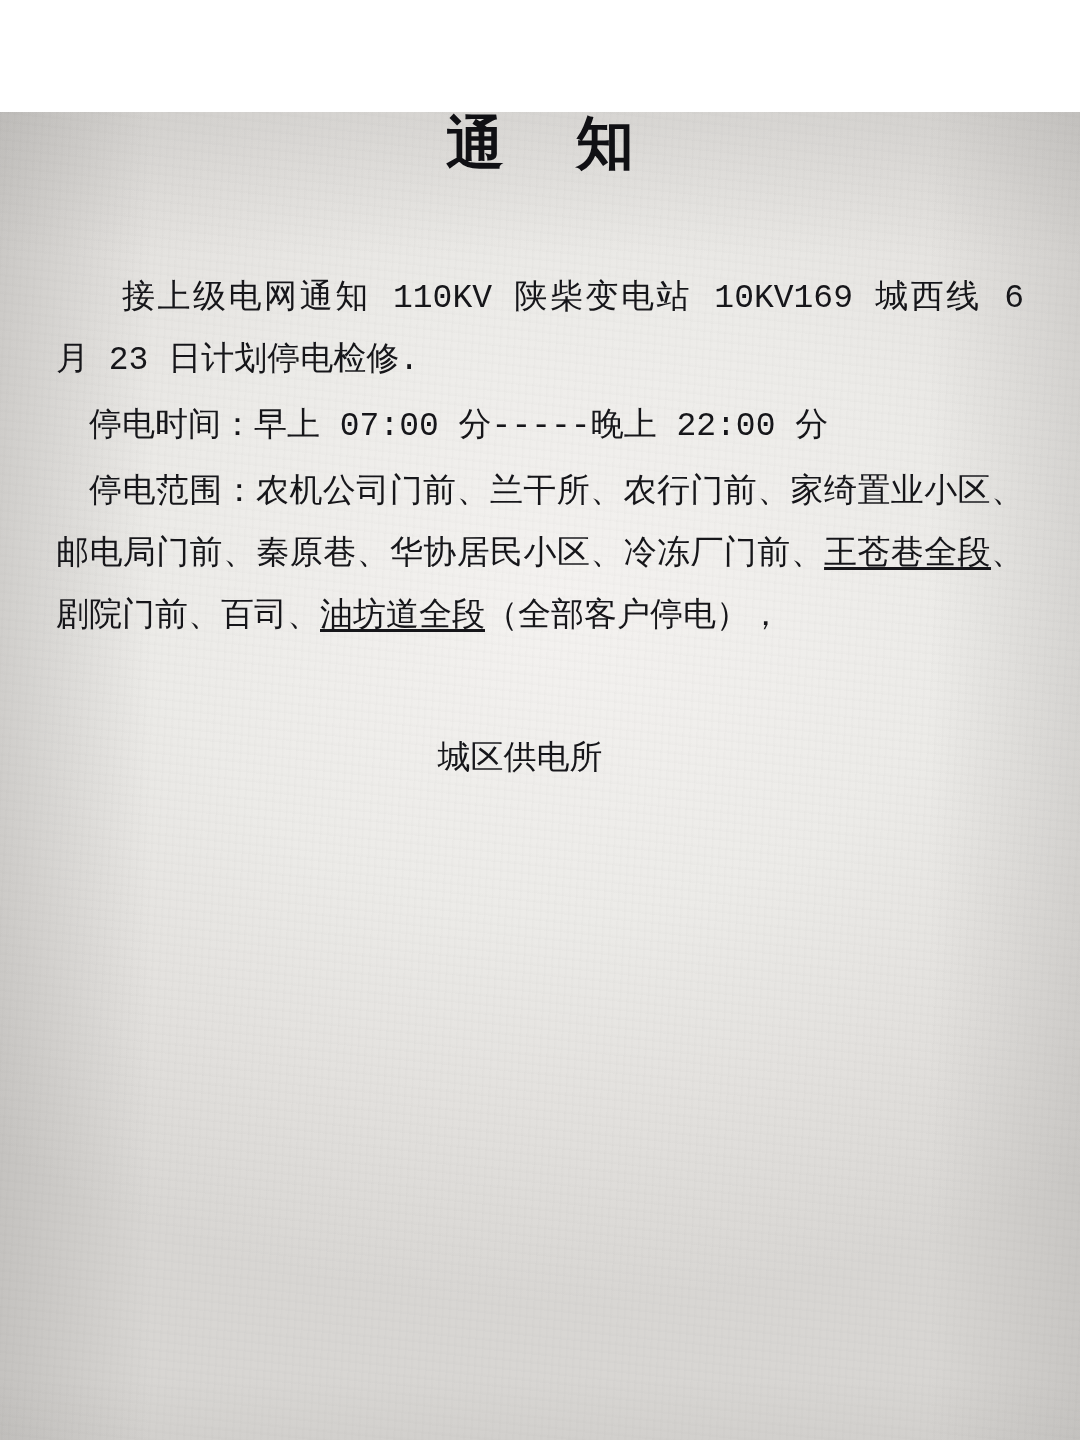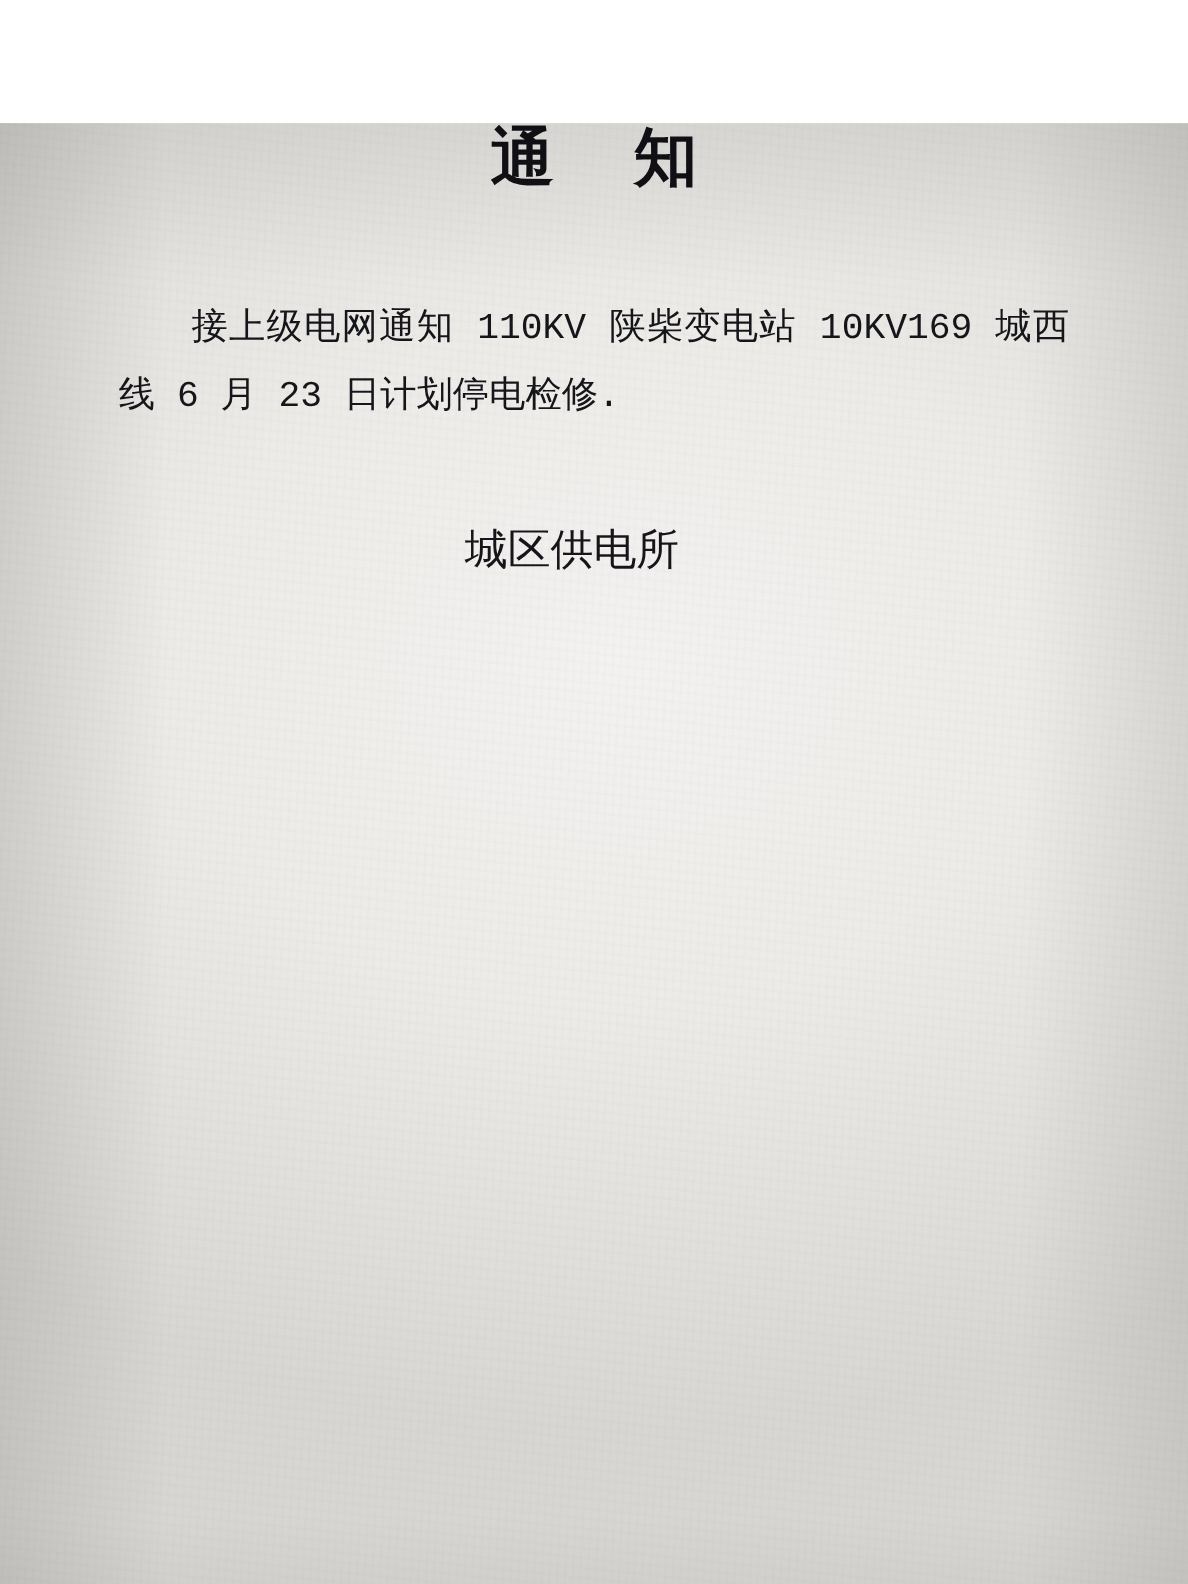--- a/index.html
+++ b/index.html
@@ -42,21 +42,21 @@
     inset: 0;
     background-image:
       repeating-linear-gradient(93deg, rgba(0,0,0,0.012) 0px, rgba(0,0,0,0.012) 1px, rgba(255,255,255,0) 3px, rgba(255,255,255,0) 7px),
       repeating-linear-gradient(6deg, rgba(0,0,0,0.010) 0px, rgba(0,0,0,0.010) 1px, rgba(255,255,255,0) 4px, rgba(255,255,255,0) 9px);
     pointer-events: none;
   }
 
   .content {
     position: relative;
     z-index: 3;
-    padding: 0 108px;
+    padding: 0 56px;
     color: #16161a;
   }
 
   .doc-title {
     text-align: center;
     font-size: 58px;
     font-weight: 700;
     letter-spacing: 26px;
     text-indent: 26px;
     margin: 112px 0 0 0;
@@ -84,21 +84,21 @@
   }
 
   .u {
     text-decoration: underline;
     text-underline-offset: 4px;
   }
 
   .sign-block {
     margin-top: 80px;
     text-align: center;
-    font-size: 39px;
+    font-size: 33px;
     line-height: 58px;
     color: #16161a;
     padding-right: 40px;
   }
   .sign-line {
     margin: 0;
     white-space: nowrap;
   }
 
   .spacer-bottom {
@@ -110,21 +110,23 @@
 
 <div class="paper">
   <div class="content">
 
     <h1 class="doc-title">通  知</h1>
 
     <div class="body-block">
 
       <p class="para indent2">接上级电网通知 110KV 陕柴变电站 10KV169 城西线 6 月 23 日计划停电检修.</p>
 
+      <p class="para indent1">停电时间：早上 07:00 分-----晚上 22:00 分</p>
 
+      <p class="para indent1"><span>停电范围：</span><span>农机公司门前、兰干所、农行门前、家绮置业小区、邮电局门前、秦原巷、华协居民小区、冷冻厂门前、</span><span class="u">王苍巷全段</span><span>、剧院门前、百司、</span><span class="u">油坊道全段</span><span>（全部客户停电），</span></p>
 
     </div>
 
     <div class="sign-block">
       <p class="sign-line">城区供电所</p>
     </div>
 
     <div class="spacer-bottom"></div>
   </div>
 </div>

